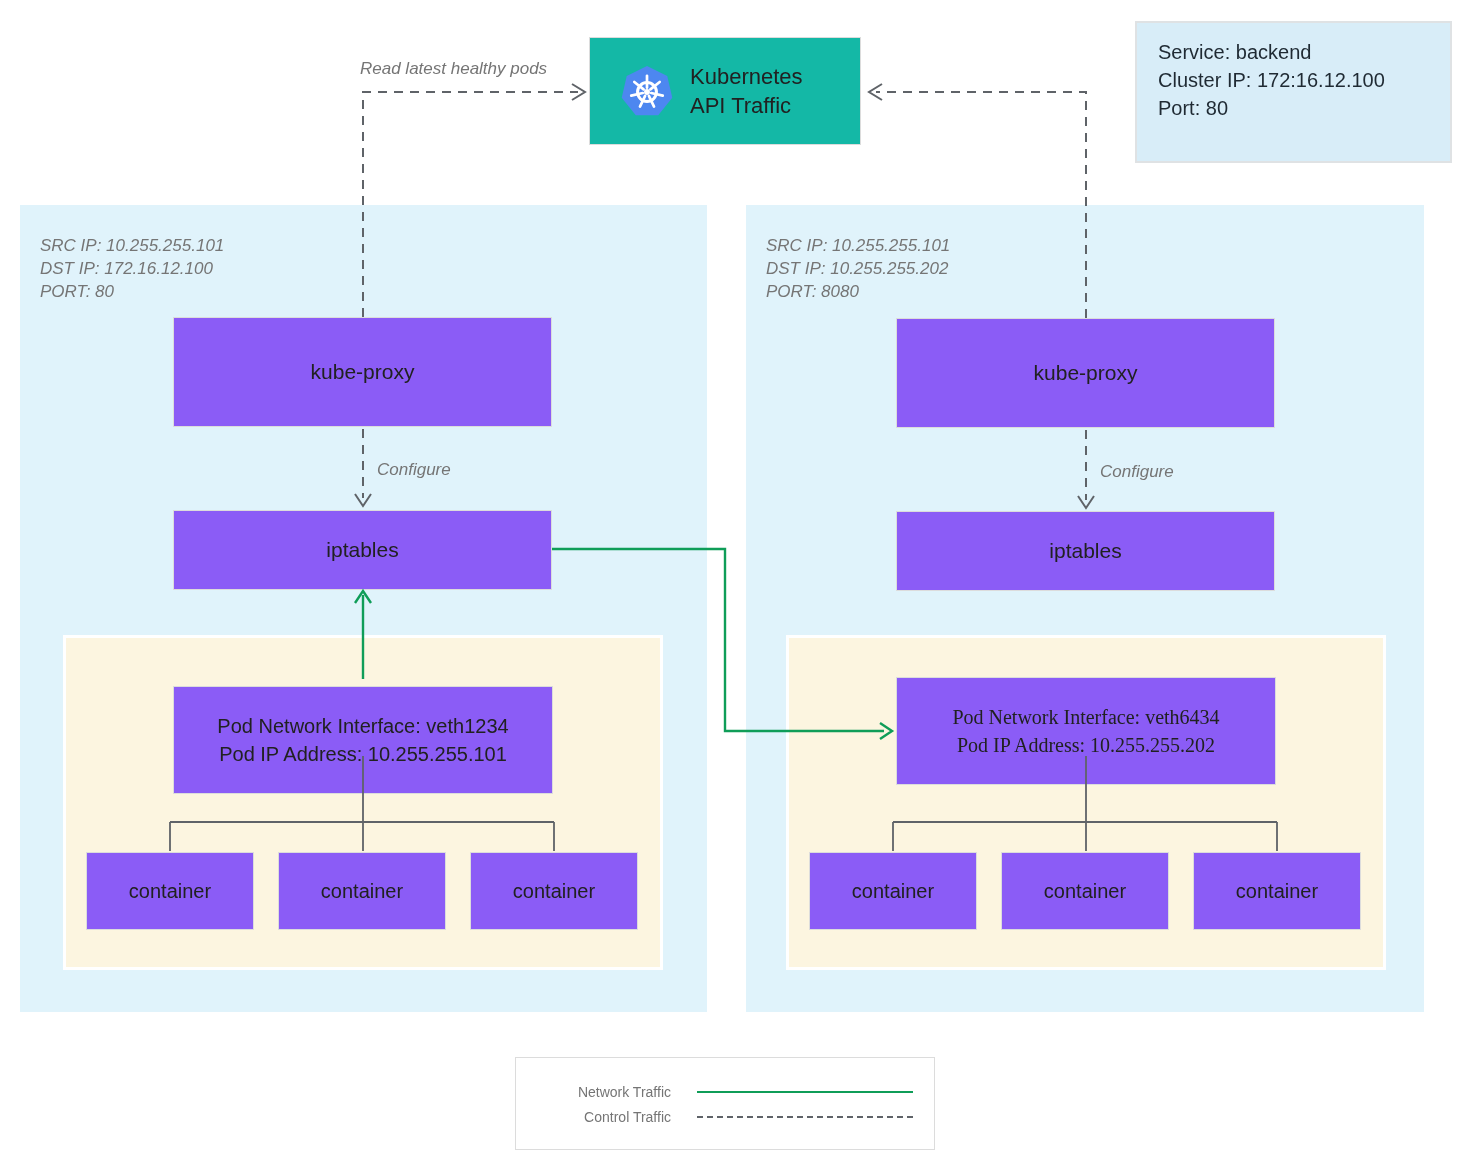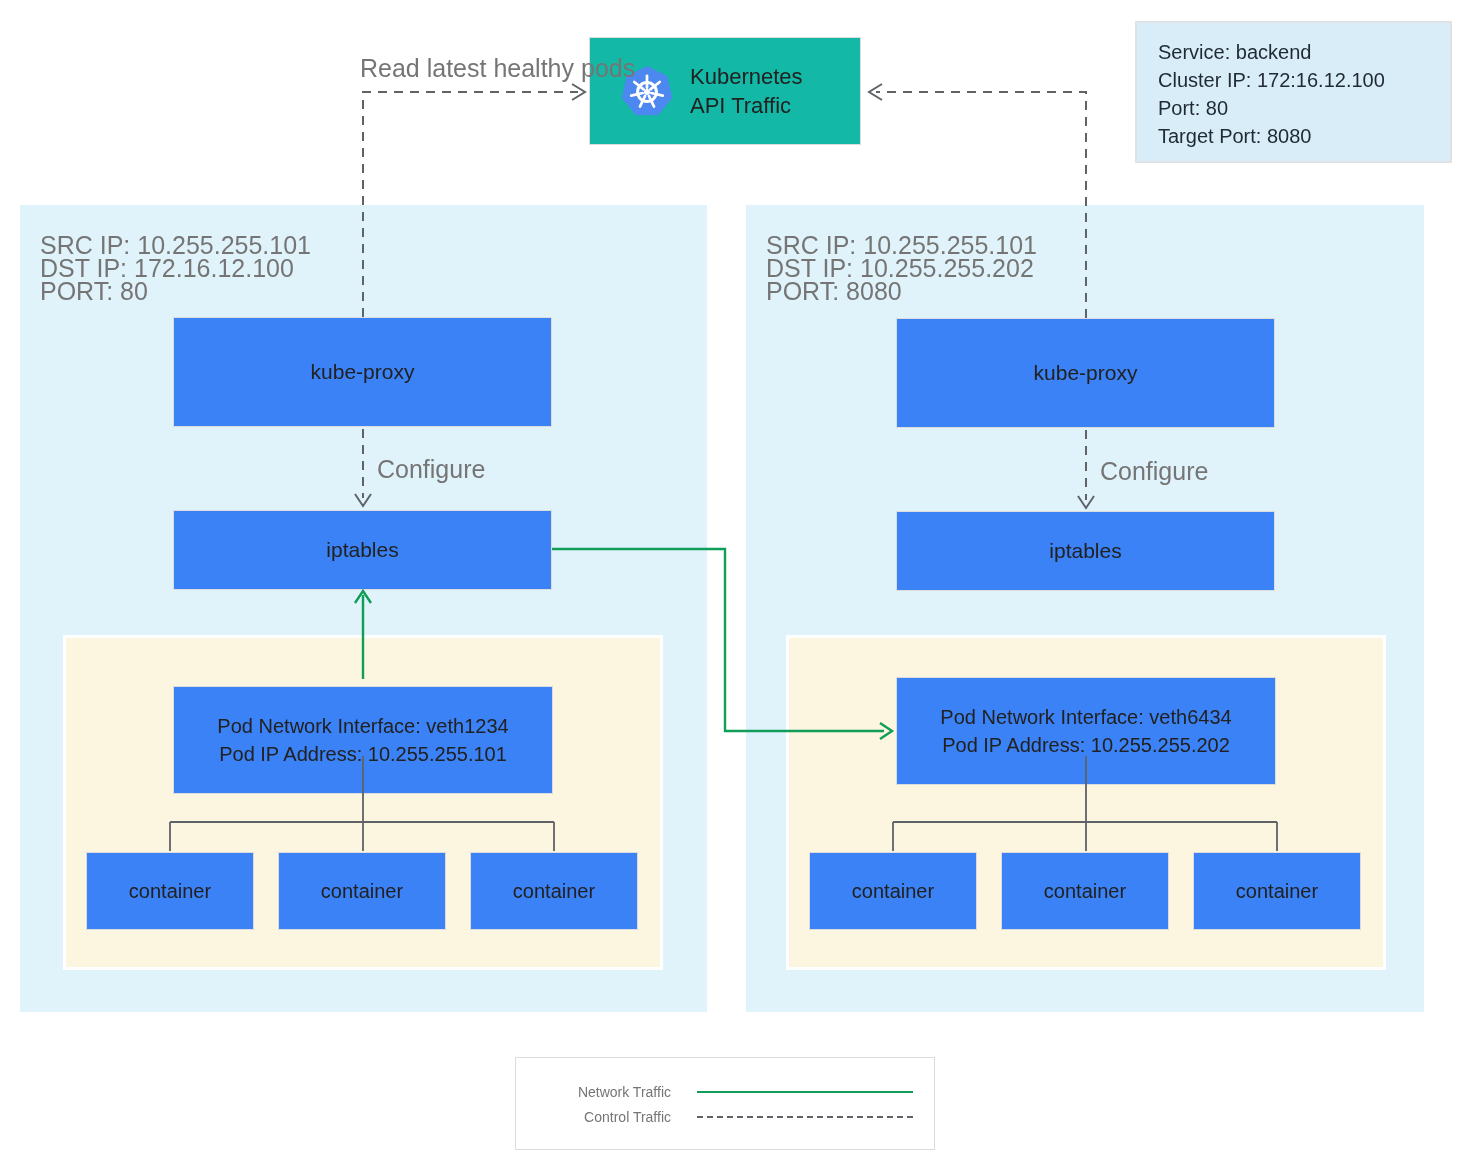--- a/index.html
+++ b/index.html
@@ -13,25 +13,25 @@
     --text-gray:#757575;
     --box-border:#dcdcdc;
   }
   html,body{margin:0;padding:0;background:#fff;}
   body{font-family:"Liberation Sans", sans-serif;color:var(--text-dark);}
   #canvas{position:relative;width:1472px;height:1172px;background:#fff;overflow:hidden;}
 
   .abs{position:absolute;}
   .node{background:var(--node-bg);}
   .pod{background:var(--pod-bg);border:3px solid #fff;box-sizing:border-box;}
-  .wbox{background:#3b82f6;border:1.5px solid var(--box-border);box-sizing:border-box;
+  .wbox{background:#8b5cf6;border:1.5px solid var(--box-border);box-sizing:border-box;
         display:flex;align-items:center;justify-content:center;text-align:center;}
   .wbox .lbl{font-size:21px;color:var(--text-dark);}
   .two-line{line-height:28px;font-size:20px;color:var(--text-dark);}
-  .annot{font-size:25px;color:var(--text-gray);line-height:23px;white-space:nowrap;}
+  .annot{font-size:17px;color:var(--text-gray);line-height:23px;white-space:nowrap;font-style:italic;}
 
   #api-server{left:589px;top:37px;width:272px;height:108px;background:#14b8a6;
     border:1.5px solid var(--box-border);box-sizing:border-box;
     display:flex;align-items:center;gap:16px;padding-left:30px;}
   #api-server .api-text{font-size:22px;line-height:29px;color:var(--text-dark);}
 
   #service-info{left:1135px;top:21px;width:317px;height:142px;background:var(--service-bg);
     border:2px solid #dfe2e4;box-sizing:border-box;padding:15px 0 0 21px;
     font-size:20px;line-height:28px;color:#1f2a33;}
 
@@ -105,21 +105,20 @@
     <span class="api-text">
       <div>Kubernetes</div>
       <div>API Traffic</div>
     </span>
   </div>
 
   <div class="abs" id="service-info">
     <div>Service: backend</div>
     <div>Cluster IP: 172:16.12.100</div>
     <div>Port: 80</div>
-    <div>Target Port: 8080</div>
   </div>
 
   <div class="abs annot" style="left:360px;top:57px;">Read latest healthy pods</div>
   <div class="abs annot" style="left:377px;top:458px;">Configure</div>
   <div class="abs annot" style="left:1100px;top:460px;">Configure</div>
 
   <div class="abs annot" style="left:40px;top:234px;">
     <div>SRC IP: 10.255.255.101</div>
     <div>DST IP: 172.16.12.100</div>
     <div>PORT: 80</div>
@@ -144,21 +143,21 @@
   <div class="abs wbox" style="left:896px;top:511px;width:379px;height:80px;">
     <span class="lbl">iptables</span>
   </div>
 
   <div class="abs wbox" style="left:173px;top:686px;width:380px;height:108px;">
     <span class="two-line">
       <div>Pod Network Interface: veth1234</div>
       <div>Pod IP Address: 10.255.255.101</div>
     </span>
   </div>
-  <div class="abs wbox" style="left:896px;top:677px;width:380px;height:108px;">
+  <div class="abs wbox" style="left:896px;top:677px;width:380px;height:108px;font-family:Liberation Serif, serif;">
     <span class="two-line">
       <div>Pod Network Interface: veth6434</div>
       <div>Pod IP Address: 10.255.255.202</div>
     </span>
   </div>
 
   <div class="abs wbox" style="left:86px;top:852px;width:168px;height:78px;">
     <span class="lbl" style="font-size:20px;">container</span>
   </div>
   <div class="abs wbox" style="left:278px;top:852px;width:168px;height:78px;">

